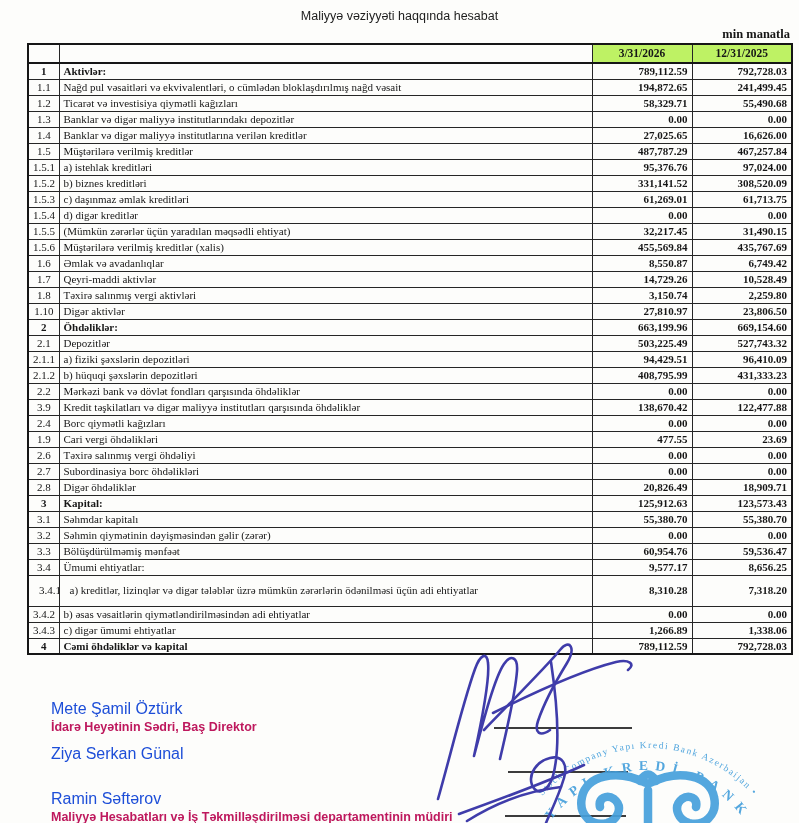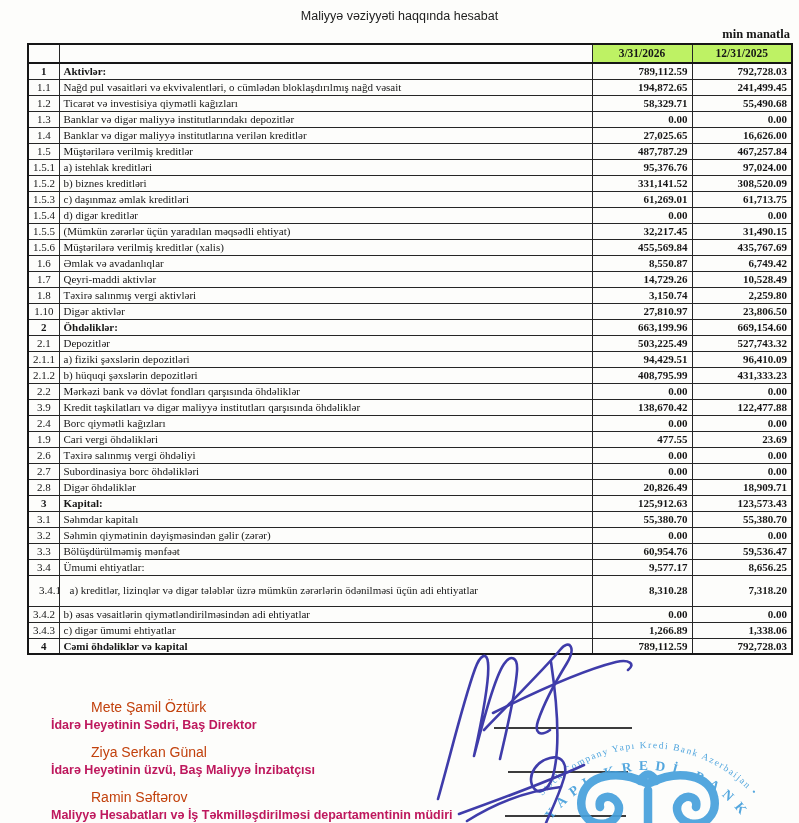--- a/index.html
+++ b/index.html
@@ -46,21 +46,21 @@
     text-align:center;
     border-bottom:2px solid #161616;
   }
   table.report thead th.date-col { background:#bef264; }
   table.report tbody td { height:16px; }
   table.report tr.tall td { height:31px;padding-left:10px; }
   td.num { text-align:center; font-size:10.5px; padding:1px 1px; }
   td.val { text-align:right; font-weight:bold; }
   tr.bold td.num, tr.bold td.label { font-weight:bold; }
   .signer { position:absolute; left:51px; font-family:"Liberation Sans", sans-serif; }
-  .signer .s-name  { font-size:14px; color:#c2410c; line-height:1.25;margin-left:40px; }
+  .signer .s-name  { font-size:16px; color:#1d4ed8; line-height:1.25; }
   .signer .s-title { font-size:12.5px; font-weight:bold; color:#be185d; line-height:1.3; }
   .signer-1 { top:699px; }
   .signer-2 { top:744px; }
   .signer-3 { top:789px; }
   .sig-line { position:absolute; height:2px; background:#3c3c3c; }
   .sig-line-1 { left:494px; top:727px; width:138px; }
   .sig-line-2 { left:508px; top:771px; width:120px; }
   .sig-line-3 { left:505px; top:815px; width:121px; }
   svg.overlay {
     position:absolute; left:0; top:0; width:799px; height:823px;
@@ -315,21 +315,20 @@
       </tr>
     </tbody>
 </table>
 
 <div class="signer signer-1">
   <div class="s-name">Mete Şamil Öztürk</div>
   <div class="s-title">İdarə Heyətinin Sədri, Baş Direktor</div>
 </div>
 <div class="signer signer-2">
   <div class="s-name">Ziya Serkan Günal</div>
-  <div class="s-title">İdarə Heyətinin üzvü, Baş Maliyyə İnzibatçısı</div>
 </div>
 <div class="signer signer-3">
   <div class="s-name">Ramin Səftərov</div>
   <div class="s-title">Maliyyə Hesabatları və İş Təkmilləşdirilməsi departamentinin müdiri</div>
 </div>
 
 <div class="sig-line sig-line-1"></div>
 <div class="sig-line sig-line-2"></div>
 <div class="sig-line sig-line-3"></div>
 

